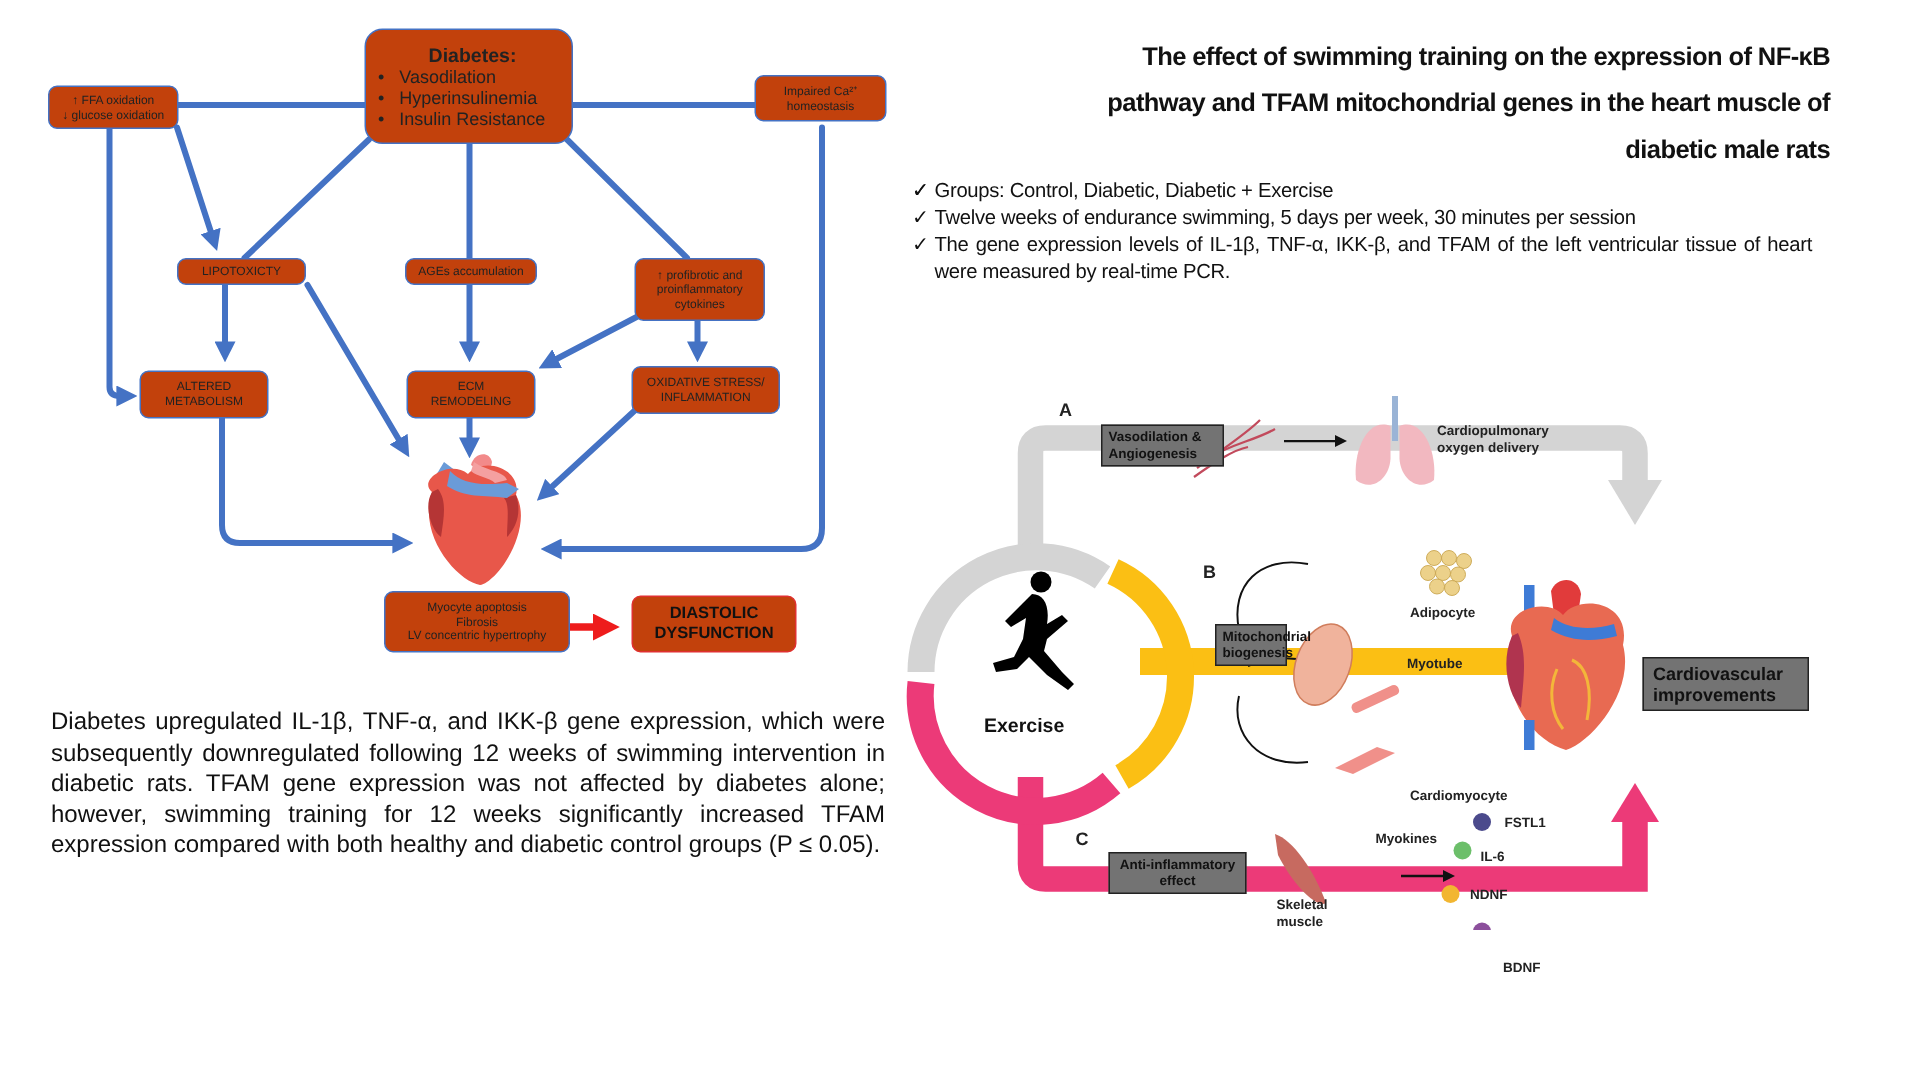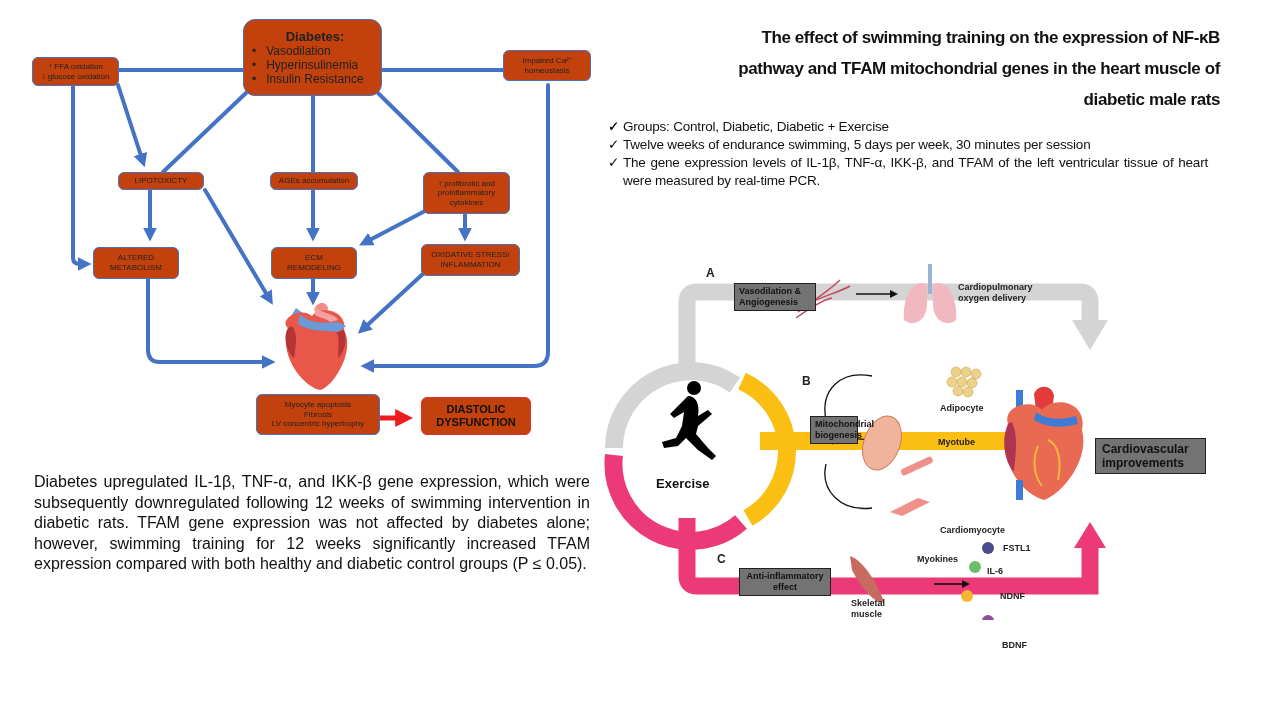--- a/index.html
+++ b/index.html
@@ -252,14 +252,14 @@
   <div>Anti-inflammatory</div>
   <div>effect</div>
 </div>
 <div class="lbl" style="left:851px;top:598px;line-height:11px;">
   <div>Skeletal</div>
   <div>muscle</div>
 </div>
 <div class="lbl" style="left:917px;top:554px;">Myokines</div>
 <div class="lbl" style="left:1003px;top:543px;">FSTL1</div>
 <div class="lbl" style="left:987px;top:566px;">IL-6</div>
-<div class="lbl" style="left:980px;top:591px;margin-left:20px;">NDNF</div>
+<div class="lbl" style="left:980px;top:591px;">NDNF</div>
 <div class="lbl" style="left:1002px;top:640px;">BDNF</div>
 
 </body></html>

